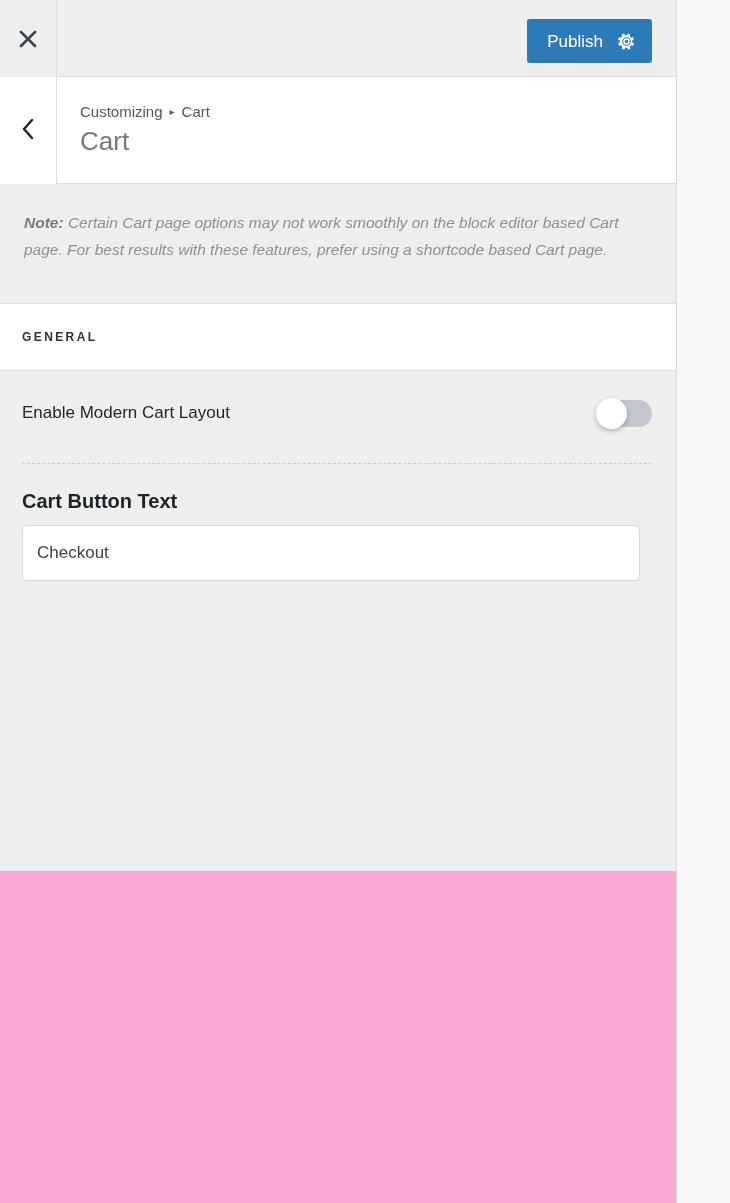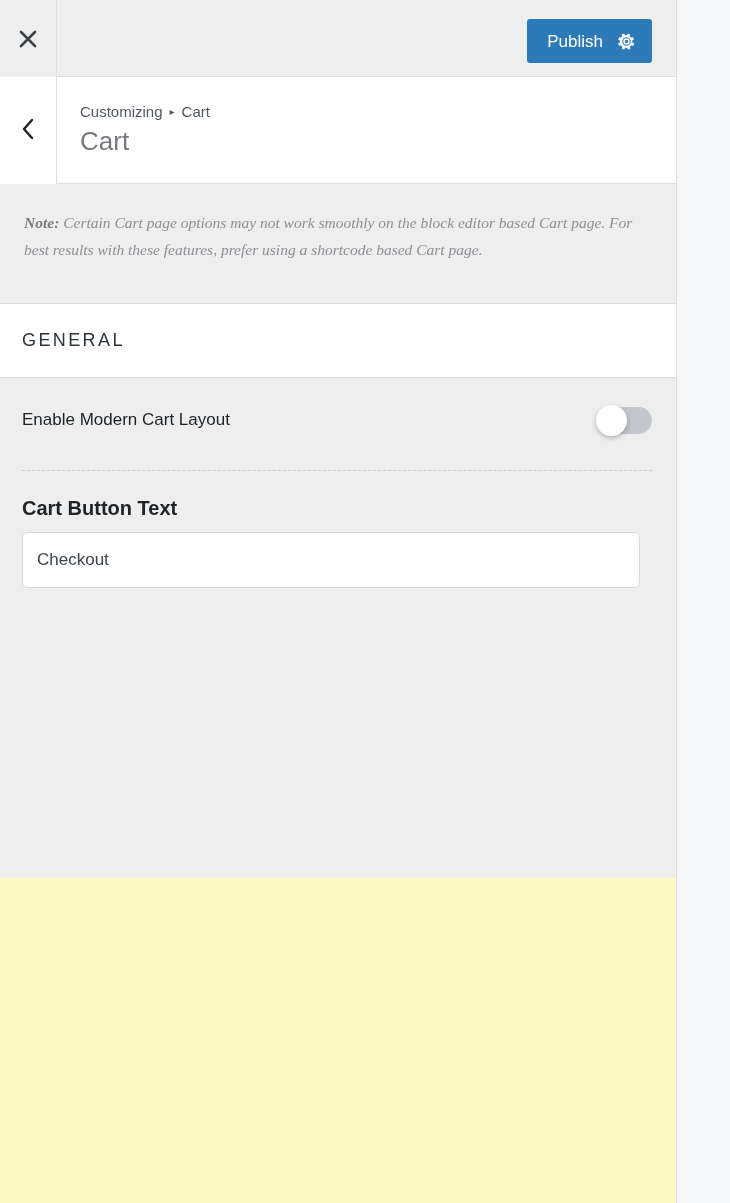--- a/index.html
+++ b/index.html
@@ -24,21 +24,21 @@
     background: #f6f7f9;
   }
 
   
   .sidebar {
     position: absolute;
     left: 0;
     top: 0;
     width: 677px;
     height: 1203px;
-    background: #fef9c3;
+    background: #f9a8d4;
     border-right: 1px solid #dddddd;
     overflow: hidden;
   }
 
   
   .topbar {
     position: relative;
     height: 77px;
     background: #eeeeee;
     border-bottom: 1px solid #dddddd;
@@ -134,41 +134,40 @@
     font-weight: 400;
     color: #75787c;
     line-height: 1.2;
   }
 
   
   .note-block {
     background: #eeeeee;
     padding: 26px 24px 40px 24px;
     border-bottom: 1px solid #dddddd;
-    font-family: Liberation Serif, serif;
   }
   .note-text {
     font-size: 15.5px;
     line-height: 1.72;
     color: #8c8f94;
     font-style: italic;
   }
   .note-label {
     font-weight: bold;
     font-style: italic;
     color: #787c80;
   }
 
   
   .section-title {
     background: #ffffff;
     border-bottom: 1px solid #dddddd;
     padding: 26px 24px 26px 22px;
-    font-size: 18px;
-    font-weight: 400;
+    font-size: 12px;
+    font-weight: 700;
     letter-spacing: 2.4px;
     color: #2c3338;
     text-transform: uppercase;
   }
 
   
   .section-body {
     background: #eeeeee;
     padding: 16px 24px 30px 22px;
   }

